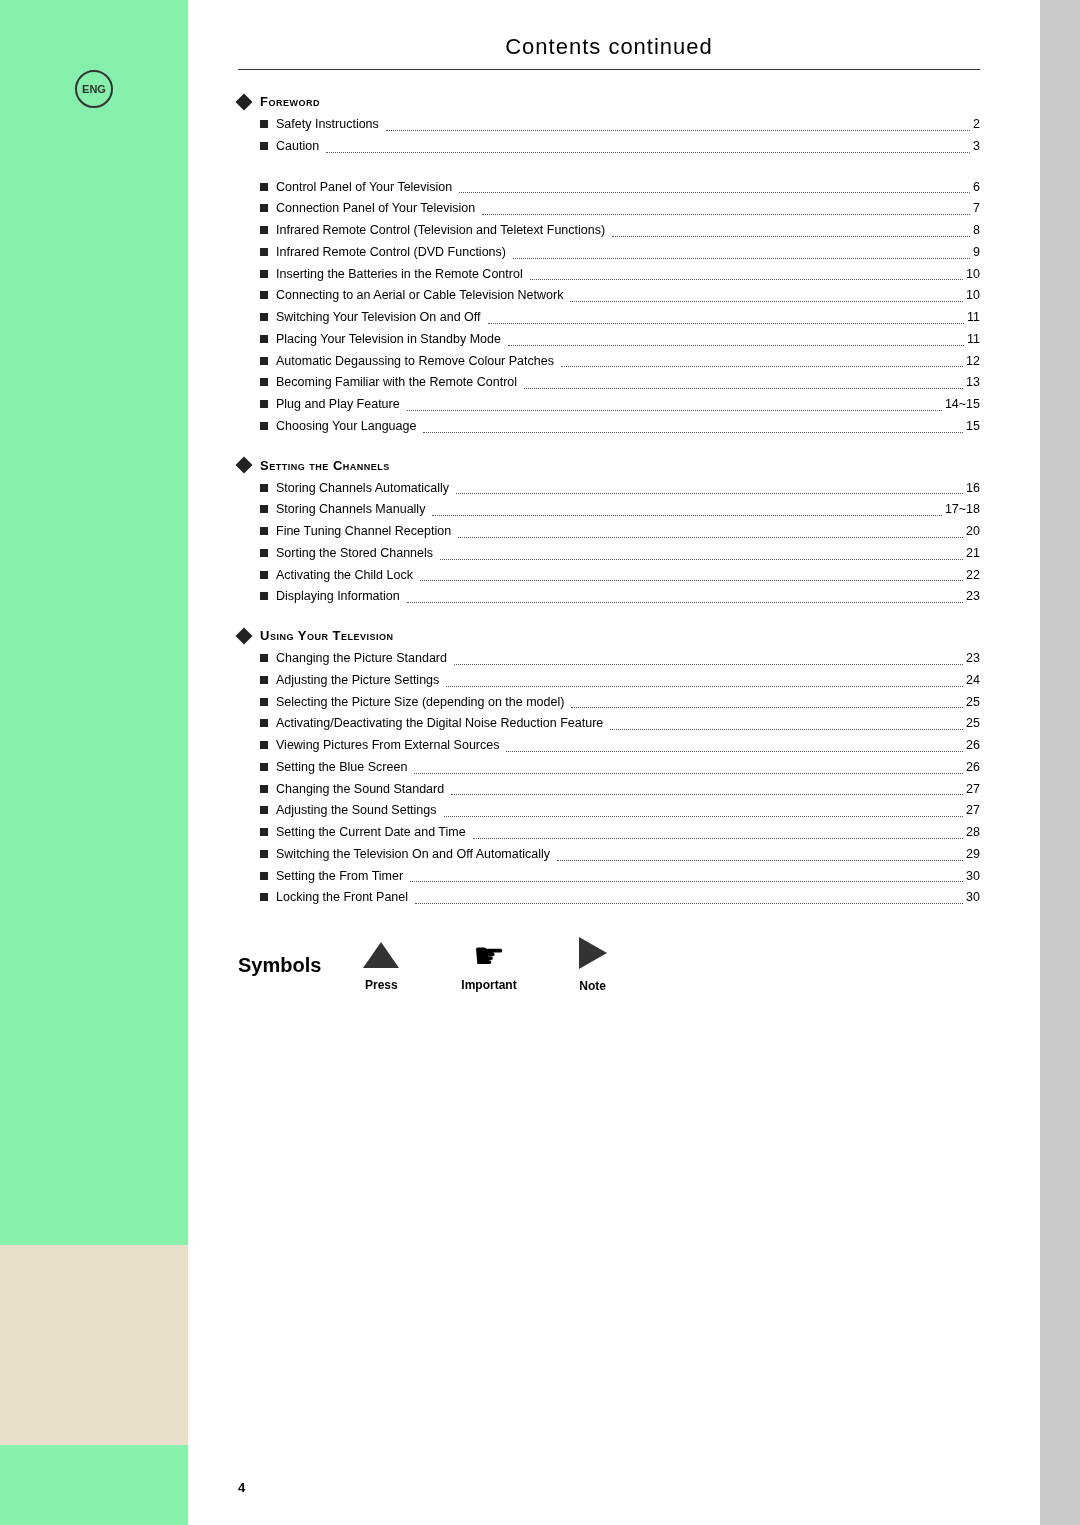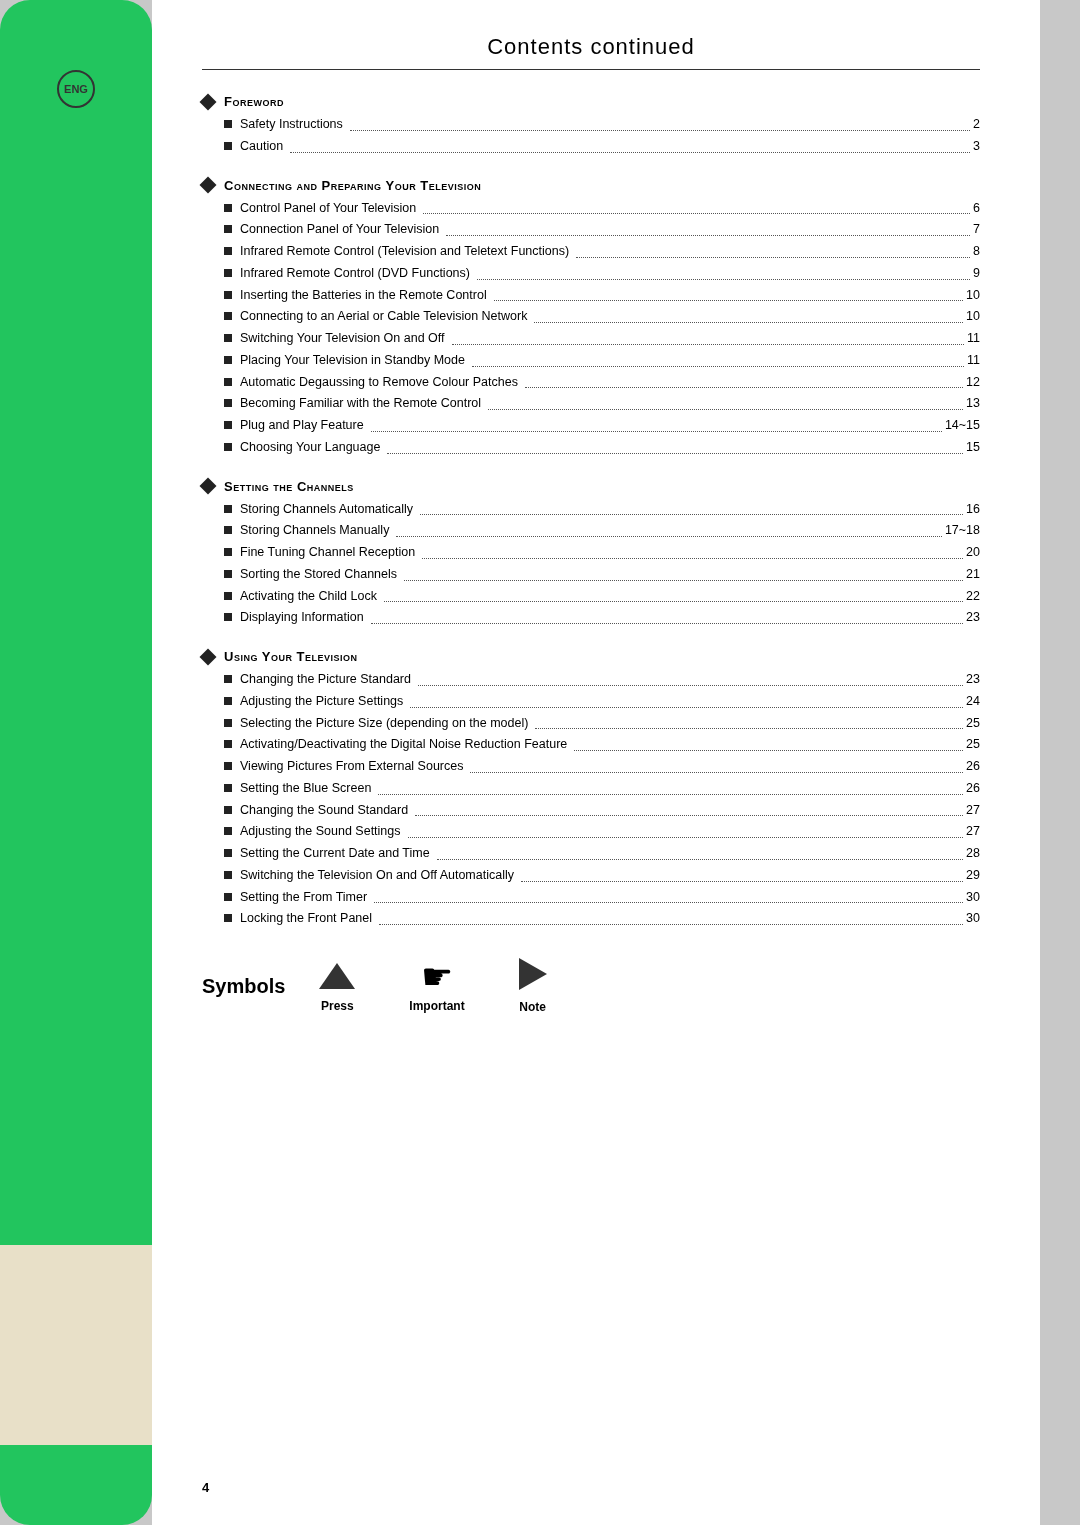--- a/index.html
+++ b/index.html
@@ -16,29 +16,28 @@
 
     .page-wrapper {
       width: 1080px;
       min-height: 1525px;
       background: #c8c8c8;
       display: flex;
       flex-direction: row;
     }
 
     .left-sidebar {
-      width: 152px;
+      width: 188px;
       min-height: 1525px;
-      background: #22c55e;
+      background: #86efac;
       display: flex;
       flex-direction: column;
       align-items: center;
       padding-top: 60px;
       position: relative;
-      border-radius: 30px;
     }
 
     .eng-badge {
       width: 38px;
       height: 38px;
       border: 2px solid #333;
       border-radius: 50%;
       display: flex;
       align-items: center;
       justify-content: center;
@@ -166,21 +165,21 @@
     .toc-page {
       white-space: nowrap;
       font-size: 12.5px;
       font-family: Arial, sans-serif;
     }
 
     .symbols-section {
       display: flex;
       align-items: center;
       margin-top: 30px;
-      gap: 4px;
+      gap: 12px;
     }
 
     .symbols-label {
       font-size: 20px;
       font-weight: bold;
       font-family: Arial, sans-serif;
       margin-right: 30px;
     }
 
     .symbol-item {
@@ -274,24 +273,20 @@
               <span class="toc-bullet"></span>
               <span class="toc-text">
                 <span class="toc-label">Caution</span>
                 <span class="toc-dots"></span>
                 <span class="toc-page">3</span>
               </span>
             </li>
           </ul>
         </div>
         <div class="section">
-          <div class="section-header">
-            <span class="section-diamond"></span>
-            <span class="section-title small-caps">Connecting and Preparing Your Television</span>
-          </div>
           <ul class="toc-list">
             <li class="toc-item">
               <span class="toc-bullet"></span>
               <span class="toc-text">
                 <span class="toc-label">Control Panel of Your Television</span>
                 <span class="toc-dots"></span>
                 <span class="toc-page">6</span>
               </span>
             </li>
             <li class="toc-item">

